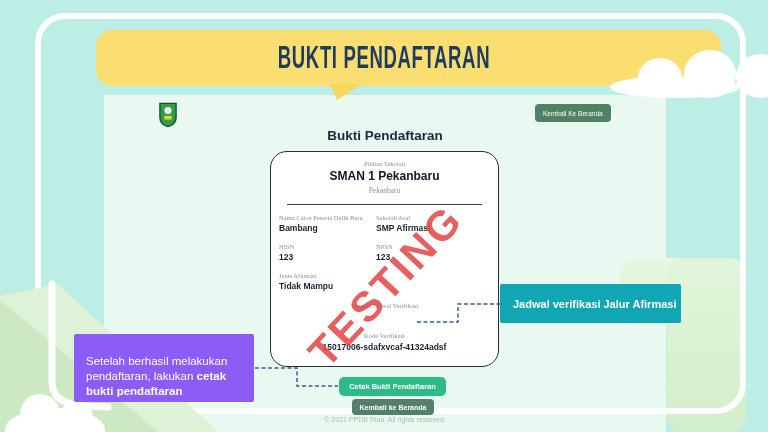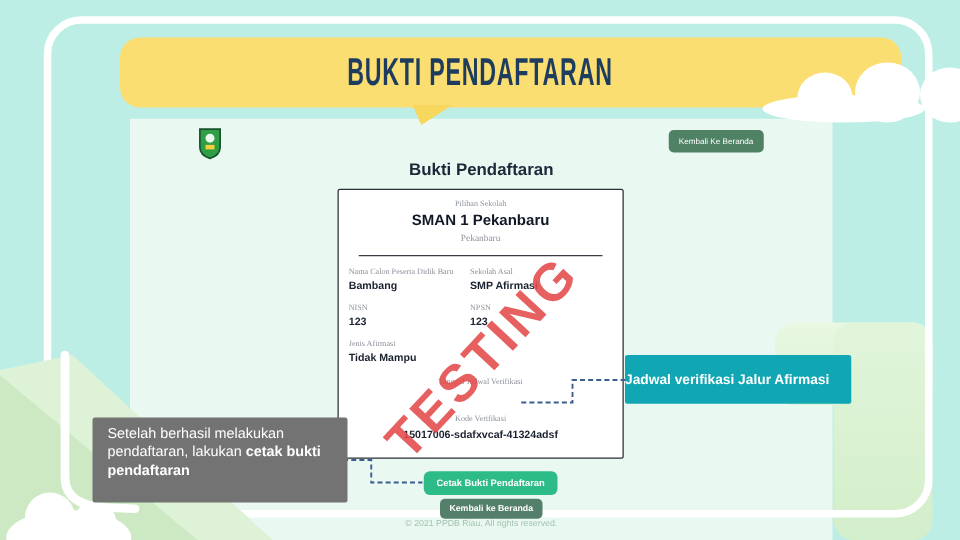--- a/index.html
+++ b/index.html
@@ -21,21 +21,21 @@
   .panel{left:104px;top:95px;width:562px;height:337px;background:#e9f8f0;}
 
   .topbtn{left:535px;top:104px;height:18px;padding:0 8px;background:#4f8165;
           border:none;border-radius:4px;color:#fff;font-size:6.5px;
           font-family:"Liberation Sans",sans-serif;display:flex;align-items:center;}
   .page-title{left:104px;top:128px;width:562px;text-align:center;
               font-size:13.5px;font-weight:800;color:#1b2a3a;}
 
   
   .card{left:270px;top:151px;width:227px;height:214px;background:#ffffff;
-        border:1.2px solid #2b2f33;border-radius:2px;}
+        border:1.2px solid #2b2f33;border-radius:17px;}
   .c-label{font-size:6.5px;color:#8b919a;font-family:Liberation Serif, serif;}
   .c-value{font-size:8.5px;font-weight:700;color:#1a2230;}
   .c-center{width:100%;text-align:center;}
   .pilihan{top:8px;}
   .school{top:17px;font-size:12px;font-weight:800;color:#101826;}
   .city{top:34px;font-size:7.5px;}
   .card hr{position:absolute;top:52px;left:16px;right:16px;border:none;
            border-top:1px solid #3a3f45;margin:0;}
   .fgrid{position:absolute;top:62px;left:8px;right:8px;display:grid;
          grid-template-columns:97px 1fr;row-gap:10px;}
@@ -65,24 +65,24 @@
                 align-items:center;justify-content:center;}
   .banner-title span{display:inline-block;transform:scaleX(0.6);
                      font-size:31px;font-weight:800;letter-spacing:1px;color:#1d3c5e;}
 
   
   .cloud{background:#ffffff;border-radius:50%;}
 
   
   .callout-teal{left:500px;top:284px;width:181px;height:39px;background:#10a6b4;
                 border-radius:2px;color:#fff;font-size:11px;font-weight:700;
-                display:flex;align-items:center;box-sizing:border-box;}
-  .callout-orange{left:74px;top:334px;width:204px;height:68px;background:#737373;
+                display:flex;align-items:center;padding-left:13px;box-sizing:border-box;}
+  .callout-orange{left:74px;top:334px;width:180px;height:68px;background:#8b5cf6;
                   border-radius:2px;color:#fff;font-size:11.5px;line-height:1.32;
-                  padding:6px 12px;box-sizing:border-box;}
+                  padding:20px 12px;box-sizing:border-box;}
   .callout-orange b{font-weight:800;}
   svg.layer{left:0;top:0;pointer-events:none;}
 </style>
 </head>
 <body>
 
 <div class="abs panel"></div>
 
 <div class="abs green-a"></div>
 <div class="abs green-b"></div>

